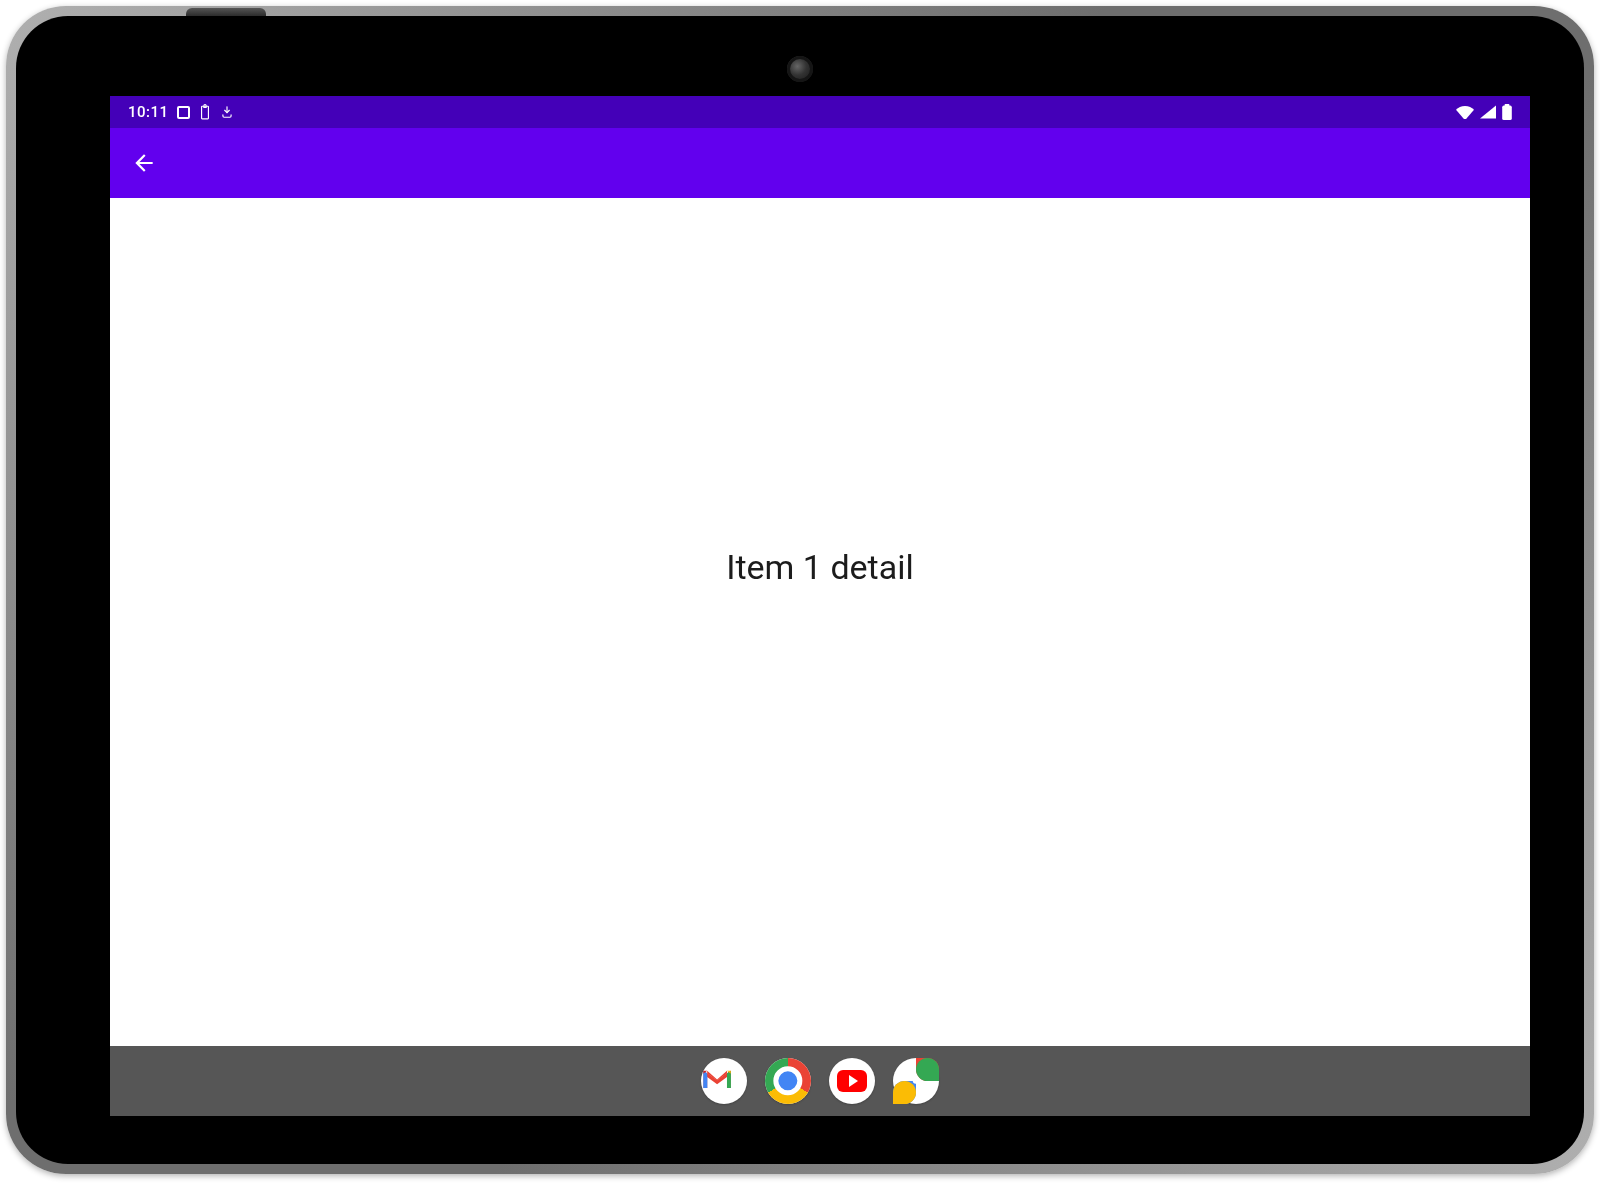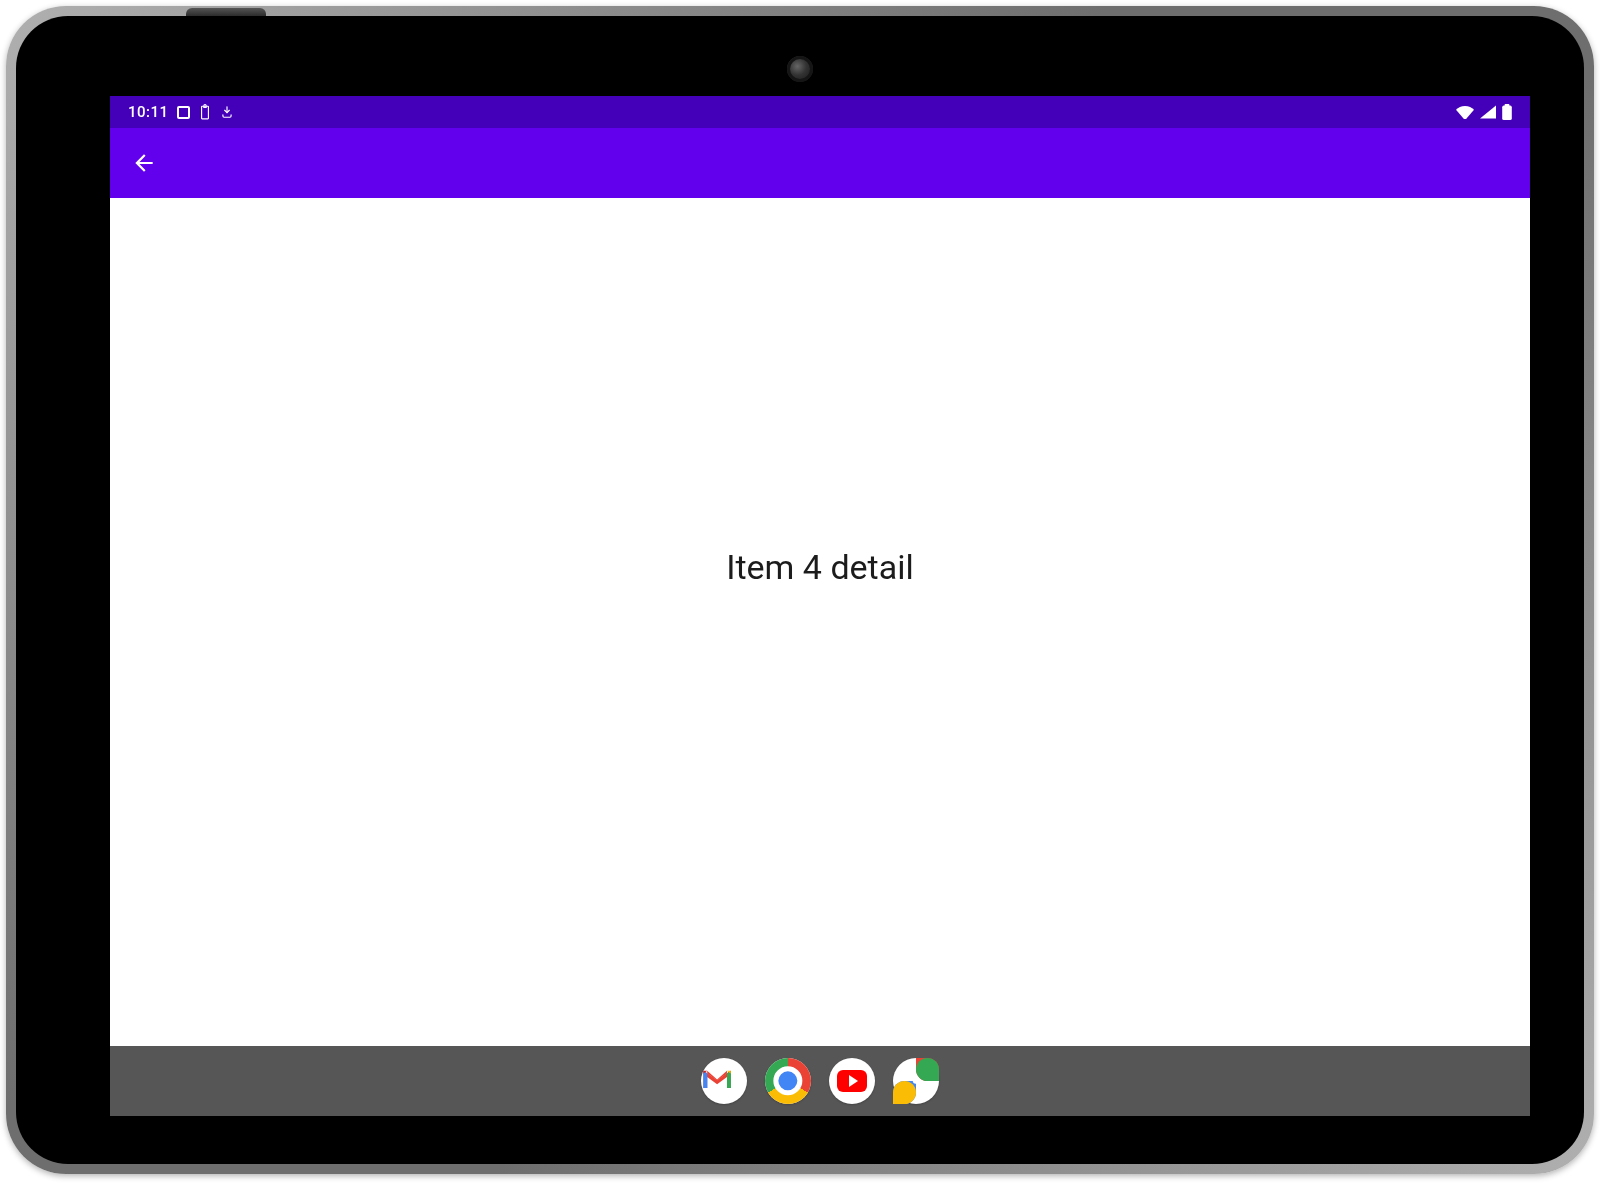--- a/index.html
+++ b/index.html
@@ -289,21 +289,21 @@
         <div class="back-button" aria-label="Back">
           <span>
             <svg width="26" height="26" viewBox="0 0 24 24" fill="#ffffff">
               <path d="M20 11H7.83l5.59-5.59L12 4l-8 8 8 8 1.41-1.41L7.83 13H20z"></path>
             </svg>
           </span>
         </div>
       </div>
 
       <div class="content">
-        <div class="detail-text">Item 4 detail</div>
+        <div class="detail-text">Item 1 detail</div>
       </div>
 
       <div class="nav-bar">
 
         <div class="app-icon gmail" title="Gmail">
           <span>
             <svg viewBox="0 0 52 40">
               <path d="M4 6h44v28H4z" fill="#ffffff"></path>
               <path d="M4 6v28h6V16l16 12 16-12v18h6V6l-22 16z" fill="#ea4335"></path>
               <path d="M4 6l22 16L48 6" fill="none" stroke="#c5221f" stroke-width="0"></path>

